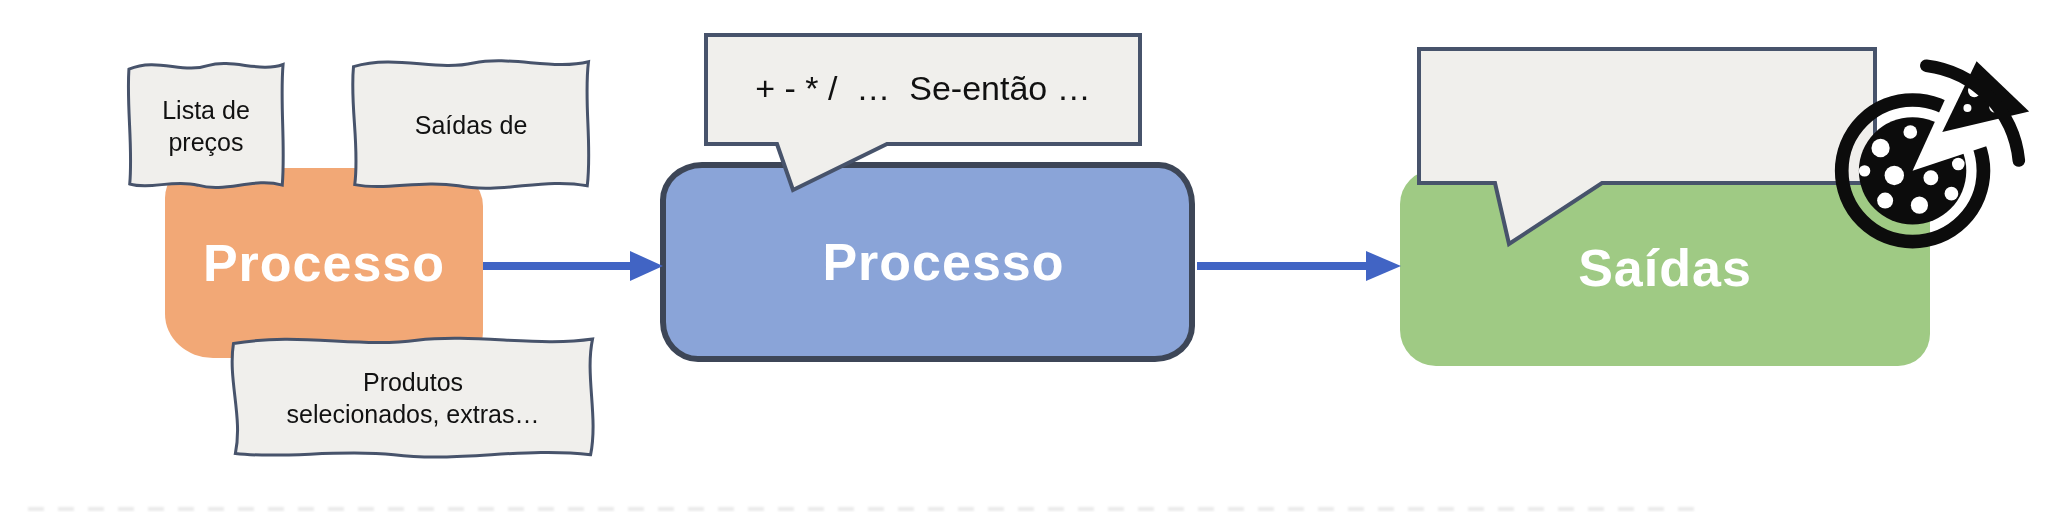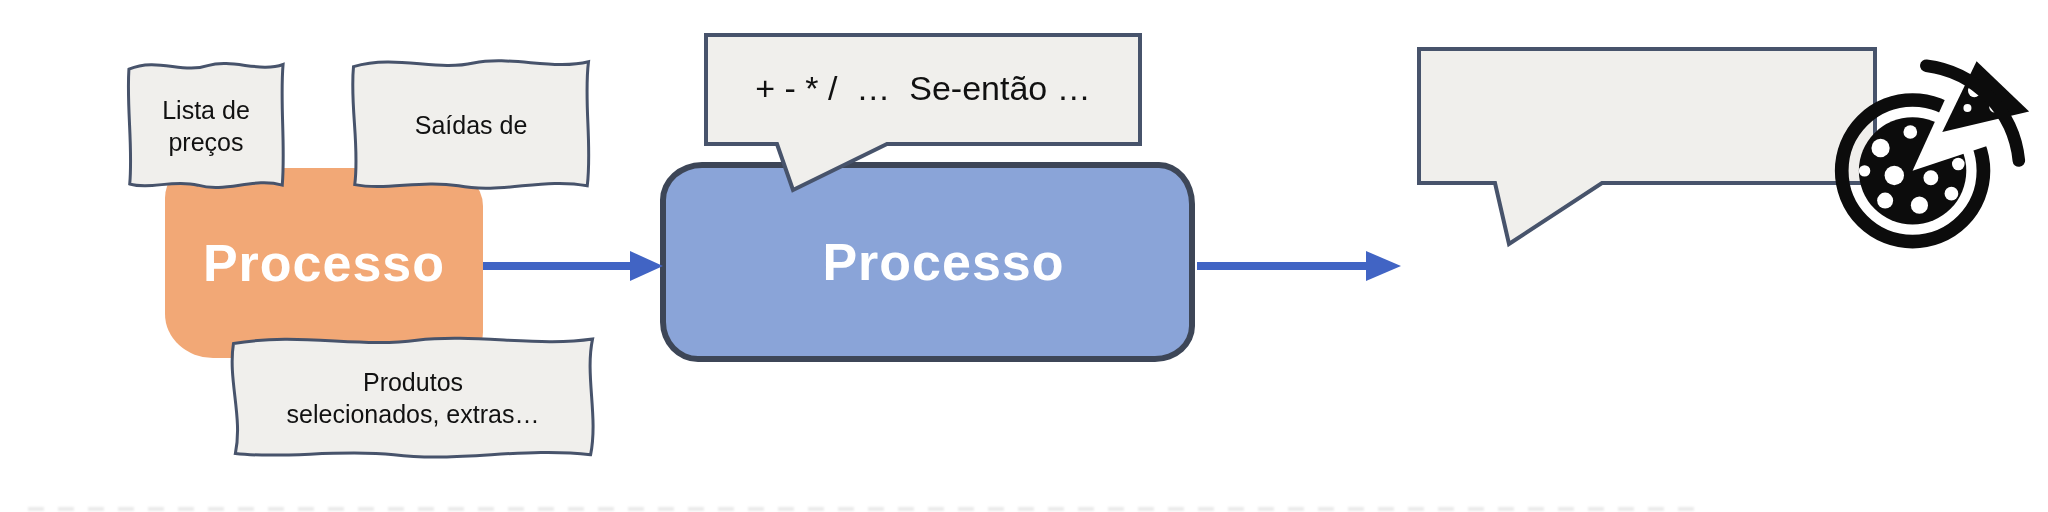--- a/index.html
+++ b/index.html
@@ -63,20 +63,23 @@
 </head>
 <body>
 
 <div class="stage">
 
   <div class="node node-entradas">
     <span>Processo</span>
   </div>
   <div class="node node-processo">
     <span>Processo</span>
+  </div>
+  <div class="node node-saidas">
+    <span>Saídas</span>
   </div>
 
   <svg class="arrow" style="left:483px;top:246px" width="180" height="40">
     <line x1="0" y1="20" x2="150" y2="20"></line>
     <polygon points="147,5 180,20 147,35"></polygon>
   </svg>
   <svg class="arrow" style="left:1197px;top:246px" width="206" height="40">
     <line x1="0" y1="20" x2="172" y2="20"></line>
     <polygon points="169,5 204,20 169,35"></polygon>
   </svg>

